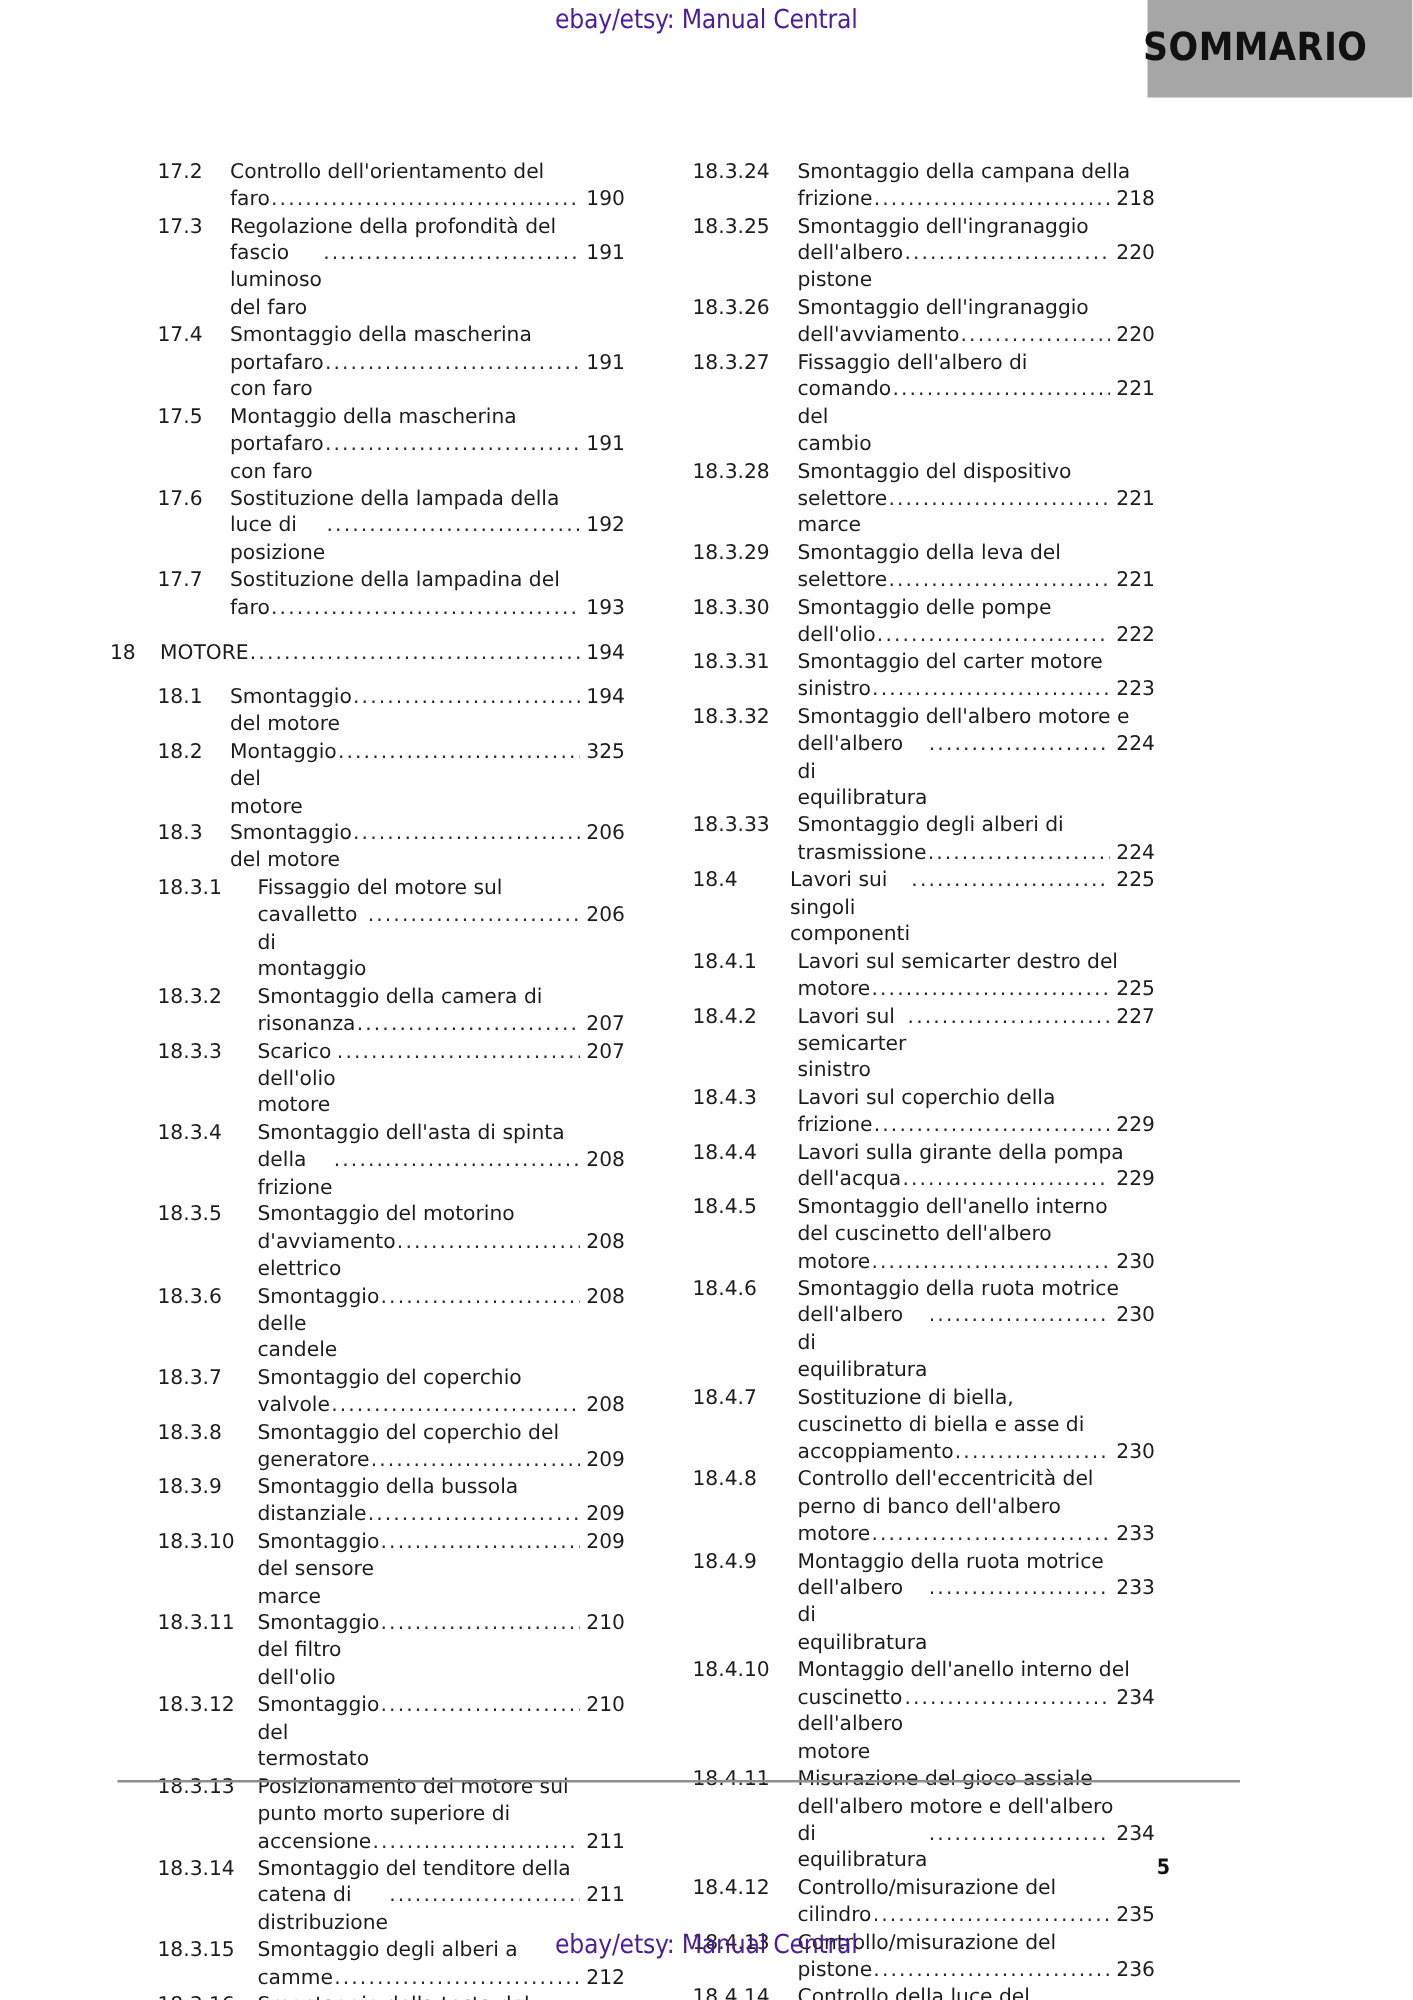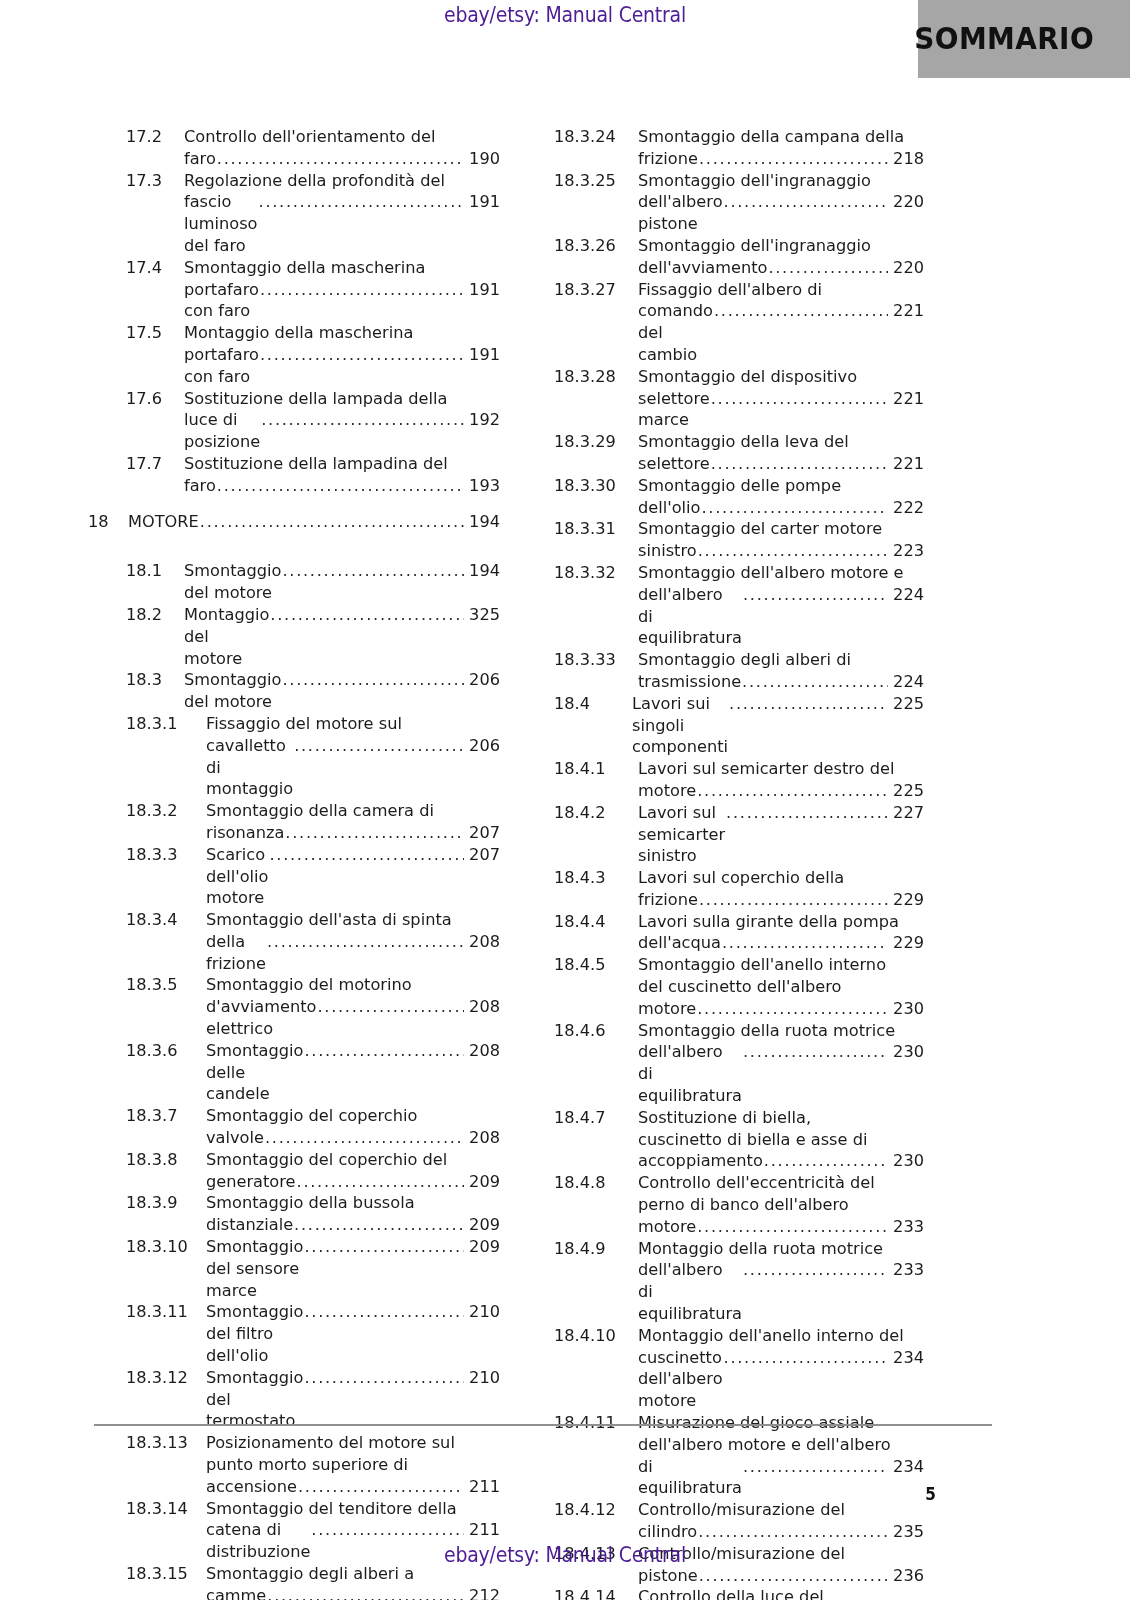--- a/index.html
+++ b/index.html
@@ -76,21 +76,21 @@
   .entry .num {
     flex: 0 0 auto;
     white-space: nowrap;
   }
   .entry .body {
     flex: 1 1 auto;
     min-width: 0;
   }
 
   
-  .entry.lvl-chapter { margin-top: 14px; margin-bottom: 28px; }
+  .entry.lvl-chapter { margin-top: 14px; margin-bottom: 14px; }
   .entry.lvl-chapter .num { width: 40px; }
   .entry.lvl-chapter .body { padding-left: 0; }
 
   
   .entry.lvl-2 .num { width: 58px; }
   .col-left .entry.lvl-2 { padding-left: 38px; }
   .col-right .entry.lvl-2 { padding-left: 2px; }
   .col-right .entry.lvl-2 .num { width: 78px; }
 
   

